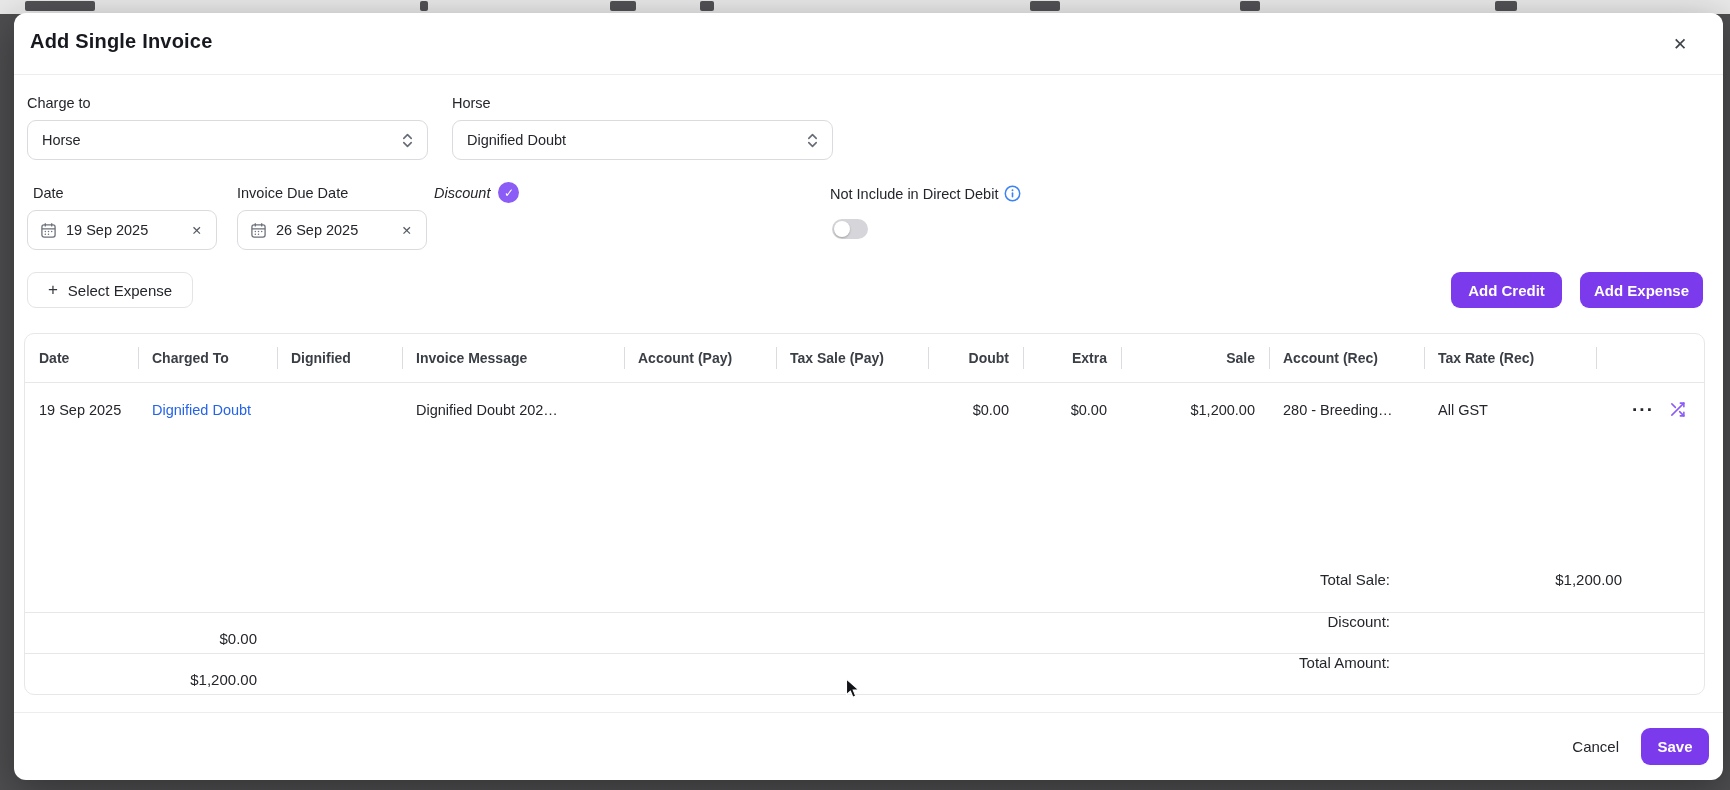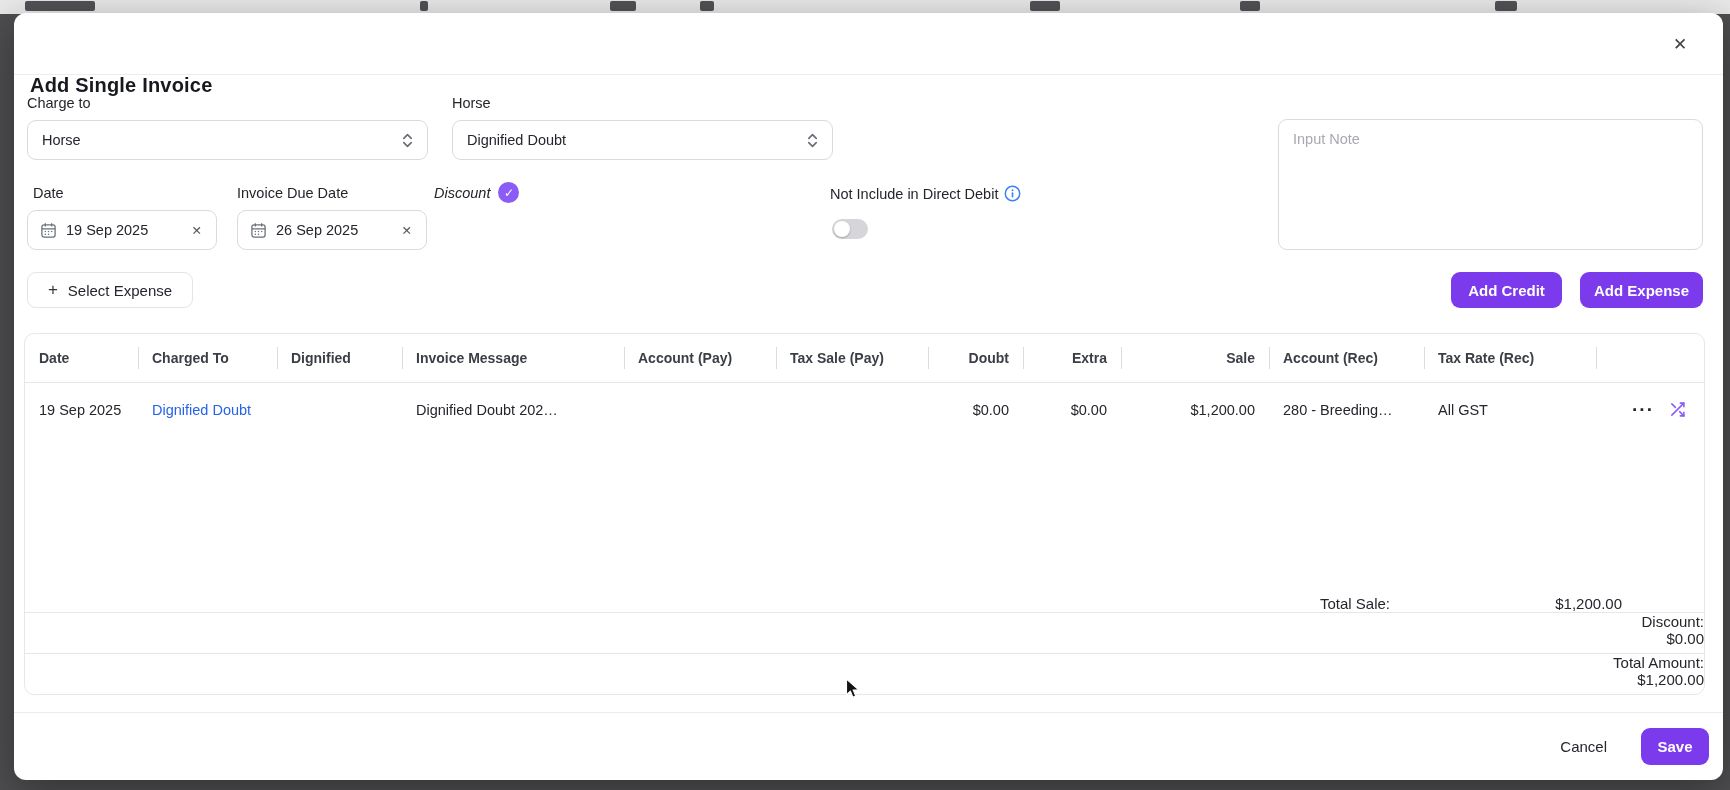--- a/index.html
+++ b/index.html
@@ -8,21 +8,21 @@
 
   
   .page-peek{position:absolute;left:0;top:0;width:1730px;height:14px;background:#e9e9ea;}
   .peek-mark{position:absolute;top:1px;height:10px;background:rgba(40,40,44,.78);border-radius:2px;}
 
   .modal{position:absolute;left:14px;top:13px;width:1709px;height:767px;background:#ffffff;
     border-radius:12px;box-shadow:0 10px 40px rgba(0,0,0,.35);}
 
   
   .modal-header{position:absolute;left:0;top:0;right:0;height:62px;border-bottom:1px solid #ededef;}
-  .modal-title{position:absolute;left:16px;top:17px;font-size:20px;font-weight:700;color:#17191f;letter-spacing:.2px;margin-top:44px;}
+  .modal-title{position:absolute;left:16px;top:17px;font-size:20px;font-weight:700;color:#17191f;letter-spacing:.2px;}
   .close-btn{position:absolute;right:30px;top:18px;width:26px;height:26px;display:flex;align-items:center;
     justify-content:center;font-size:17px;color:#3f444b;cursor:pointer;}
 
   
   .lbl{position:absolute;font-size:14.5px;color:#24262c;font-weight:500;white-space:nowrap;display:flex;align-items:center;gap:8px;}
   .field{position:absolute;height:40px;border:1px solid #dbdbdf;border-radius:9px;background:#fff;
     display:flex;align-items:center;padding:0 14px;font-size:14.5px;color:#24262c;}
   .select{justify-content:space-between;cursor:pointer;}
   .lbl-charge{left:13px;top:82px;}        .charge-select{left:13px;top:107px;width:401px;}
   .lbl-horse{left:438px;top:82px;}        .horse-select{left:438px;top:107px;width:381px;}
@@ -63,28 +63,28 @@
   th{height:48px;padding:0 14px;font-size:14px;font-weight:700;color:#3a3e45;text-align:left;
     border-bottom:1px solid #e7e7ea;position:relative;white-space:nowrap;overflow:hidden;}
   th.num,td.num{text-align:right;}
   th + th::before{content:'';position:absolute;left:0;top:13px;width:1px;height:22px;background:#dcdce0;}
   td{height:55px;padding:0 14px;font-size:14.5px;color:#24262c;white-space:nowrap;overflow:hidden;}
   .link{color:#2563eb;cursor:pointer;}
   .cell-actions{display:flex;align-items:center;justify-content:flex-end;gap:15px;padding-right:6px;}
   .more-dots{font-size:19px;font-weight:700;letter-spacing:1px;color:#24262c;cursor:pointer;line-height:1;}
   .shuffle{cursor:pointer;display:flex;}
   .tbl-spacer{flex:1;}
-  .total-row{height:41px;display:flex;align-items:flex-end;font-size:15px;color:#24262c;}
+  .total-row{height:41px;display:flex;align-items:flex-start;font-size:15px;color:#24262c;}
   .total-row + .total-row{border-top:1px solid #e7e7ea;flex-direction:column;}
   .t-label{width:1365px;text-align:right;font-weight:500;}
   .t-value{width:232px;text-align:right;font-weight:500;}
 
   
   .modal-footer{position:absolute;left:0;right:0;bottom:0;height:68px;border-top:1px solid #ededef;
-    display:flex;align-items:center;justify-content:flex-end;padding-right:14px;gap:28px;}
+    display:flex;align-items:center;justify-content:flex-end;padding-right:14px;gap:16px;}
   .cancel-btn{font-size:15px;color:#24262c;cursor:pointer;background:none;border:none;
     font-family:"Liberation Sans","DejaVu Sans",sans-serif;}
   .save-btn{position:static;width:68px;height:37px;border-radius:9px;}
 
   .cursor{position:absolute;left:845px;top:678px;pointer-events:none;}
 </style>
 </head>
 <body>
 
 <div class="page-peek">
@@ -115,21 +115,20 @@
 
   <div class="lbl lbl-horse">Horse</div>
   <div class="field select horse-select">
     <span>Dignified Doubt</span>
     <svg width="11" height="17" viewBox="0 0 10 16" fill="none" stroke="#666c76" stroke-width="1.5" stroke-linecap="round" stroke-linejoin="round">
         <path d="M1.5 6 L5 2.5 L8.5 6"></path>
         <path d="M1.5 10 L5 13.5 L8.5 10"></path>
       </svg>
   </div>
 
-  <textarea class="note-area" placeholder="Input Note" style=""></textarea>
 
   <div class="lbl lbl-date">Date</div>
   <div class="field date-input">
     <svg width="17" height="17" viewBox="0 0 16 16" fill="none" stroke="#6a6f78" stroke-width="1.2">
         <rect x="1.8" y="2.8" width="12.4" height="11.4" rx="2"></rect>
         <path d="M5 1.2v3M11 1.2v3M1.8 6.4h12.4"></path>
         <circle cx="5" cy="9" r="0.7" fill="#6a6f78" stroke="none"></circle>
         <circle cx="8" cy="9" r="0.7" fill="#6a6f78" stroke="none"></circle>
         <circle cx="11" cy="9" r="0.7" fill="#6a6f78" stroke="none"></circle>
         <circle cx="5" cy="11.6" r="0.7" fill="#6a6f78" stroke="none"></circle>

